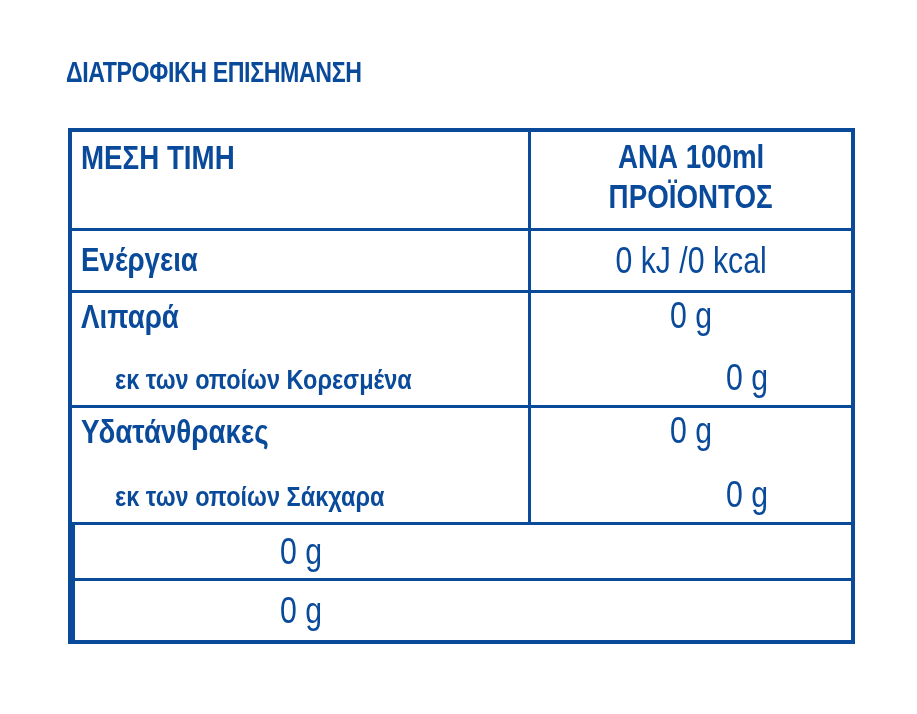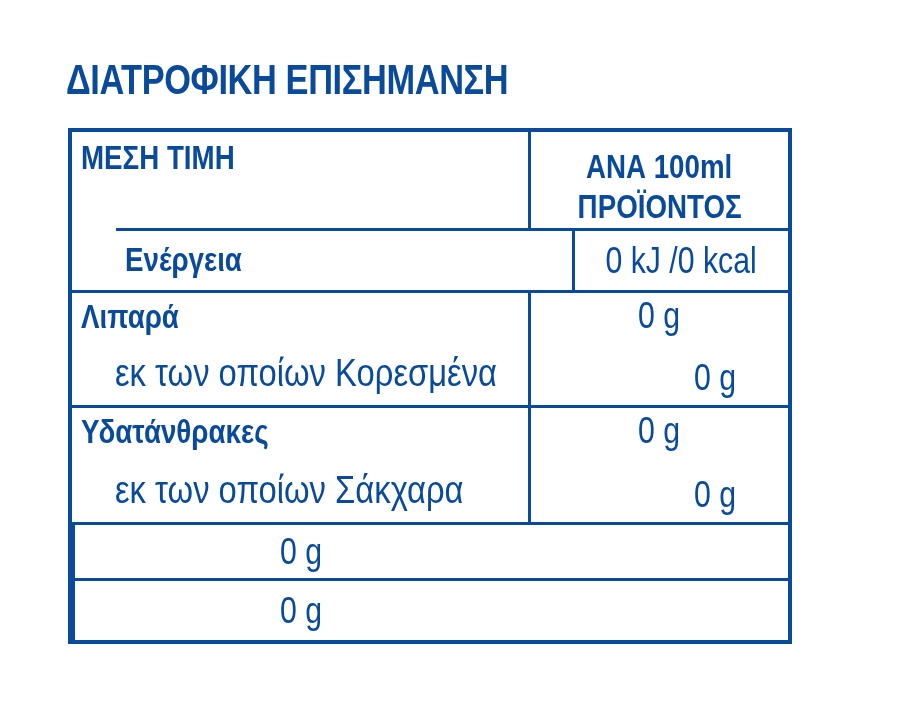--- a/index.html
+++ b/index.html
@@ -27,32 +27,32 @@
     white-space: nowrap;
   }
   .cond.centered {
     transform-origin: 50% 50%;
   }
   .title {
     position: absolute;
     left: 66px;
     top: 58px;
     margin: 0;
-    font-size: 43px;
+    font-size: 29px;
     font-weight: 700;
     line-height: 1.0;
     letter-spacing: -0.5px;
   }
   .title .cond { transform: scaleX(0.80); }
 
   .ntable {
     position: absolute;
     left: 68px;
     top: 128px;
-    width: 724px;
+    width: 787px;
     box-sizing: border-box;
     border: 4px solid #0a4a9b;
     background: #ffffff;
   }
   .row {
     display: grid;
     grid-template-columns: 456px 1fr;
     box-sizing: border-box;
   }
   .row + .row {
@@ -76,29 +76,29 @@
     justify-content: center;
   }
   
   .row.header { height: 96px; }
   .row.header .cell.left {
     justify-content: flex-start;
     padding-top: 7px;
   }
   .row.header .cell.right {
     justify-content: flex-start;
-    padding-top: 15px;
+    padding-top: 5px;
     line-height: 40px;
   }
   .header-text {
     font-size: 33px;
     font-weight: 700;
   }
   
-  .row.r-energy  { height: 62px; margin-left: 44px; }
+  .row.r-energy  { height: 62px; }
   .row.r-fat     { height: 115px; }
   .row.r-carb    { height: 117px; }
   .row.r-protein { height: 56px; }
   .row.r-salt    { height: 62px; }
 
   .row.multi .cell.left {
     justify-content: space-between;
     padding-top: 7px;
     padding-bottom: 11px;
     border-radius: 29px;
@@ -107,22 +107,22 @@
     justify-content: space-between;
     padding-top: 5px;
     padding-bottom: 9px;
   }
   .label {
     font-size: 33px;
     font-weight: 700;
     line-height: 1.05;
   }
   .sub-label {
-    font-size: 39px;
-    font-weight: 400;
+    font-size: 28px;
+    font-weight: 700;
     line-height: 1.05;
     padding-left: 34px;
   }
   .value {
     font-size: 36px;
     font-weight: 400;
     line-height: 1.0;
   }
   .value-line {
     width: 100%;

